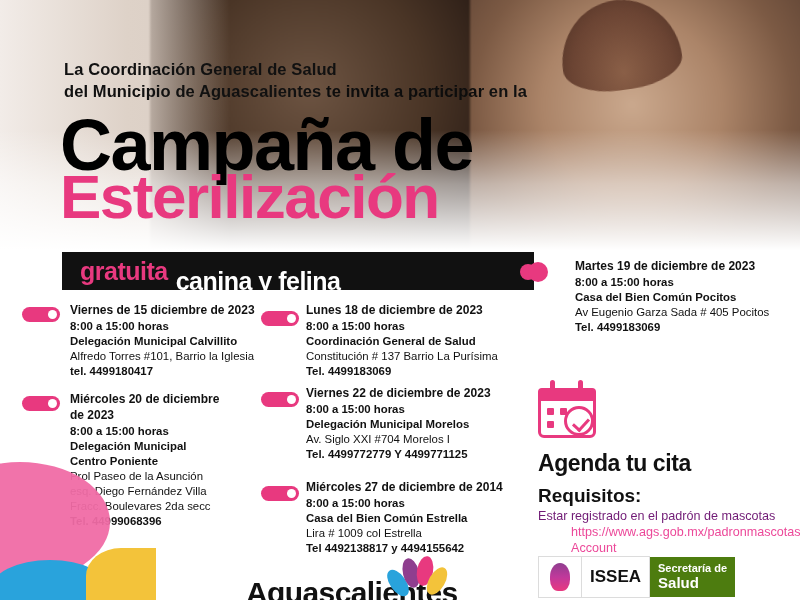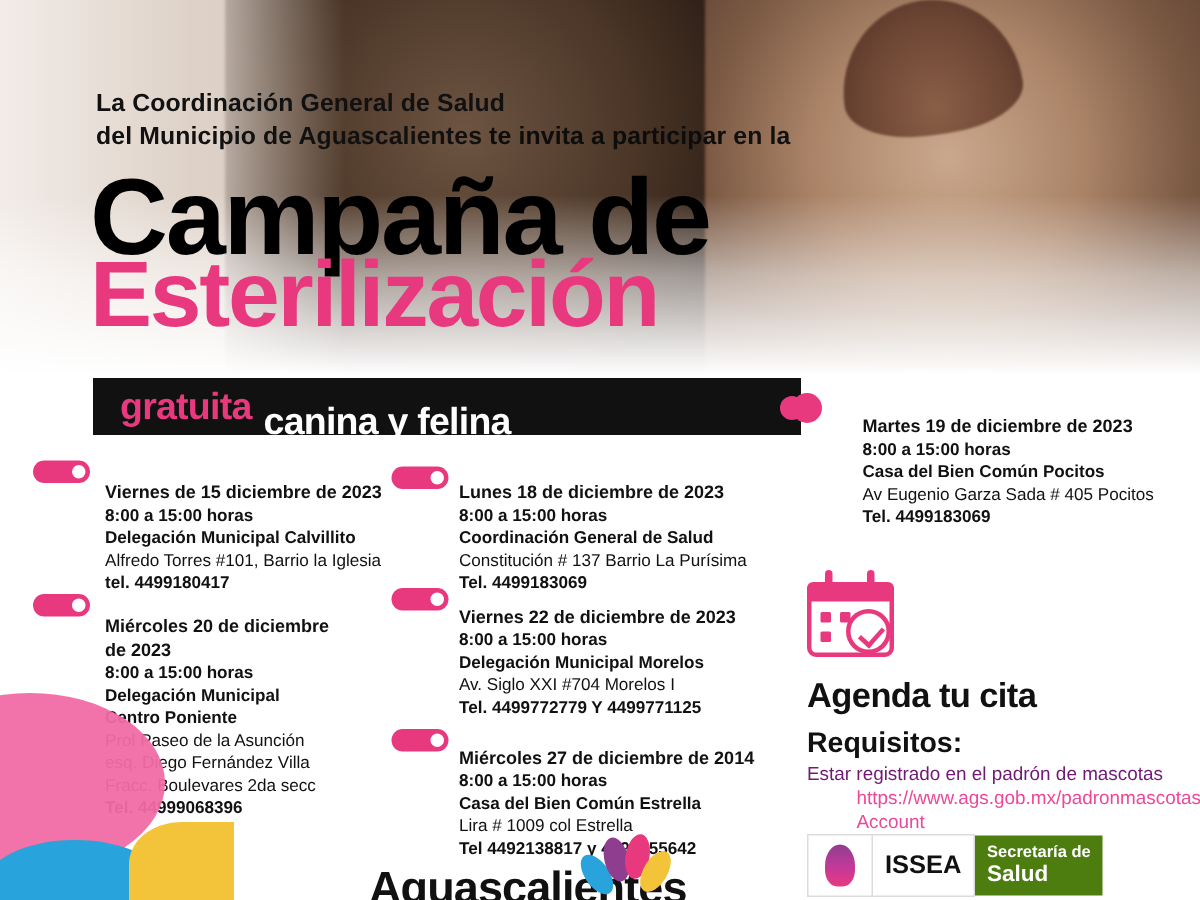--- a/index.html
+++ b/index.html
@@ -149,21 +149,20 @@
     background: #ffffff;
     border-radius: 50%;
   }
 
   
   .event {
     position: absolute;
     font-size: 11.4px;
     line-height: 1.32;
     color: #111111;
-    margin-top: 18px;
   }
   .event .date {
     font-weight: 800;
     font-size: 12px;
     display: block;
   }
   .event .hours { display: block; font-weight: 700; }
   .event .place { display: block; font-weight: 800; }
   .event .addr { display: block; font-weight: 400; }
   .event .tel { display: block; font-weight: 800; }

